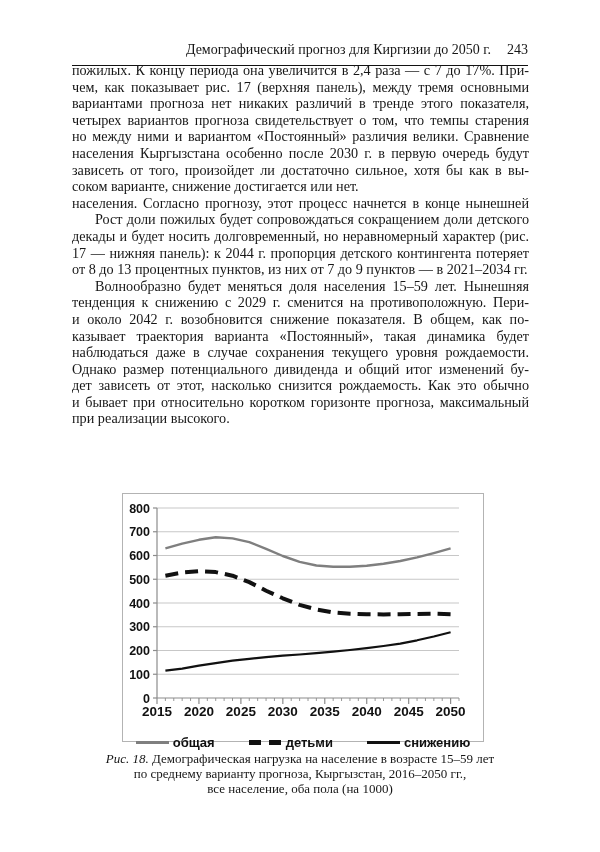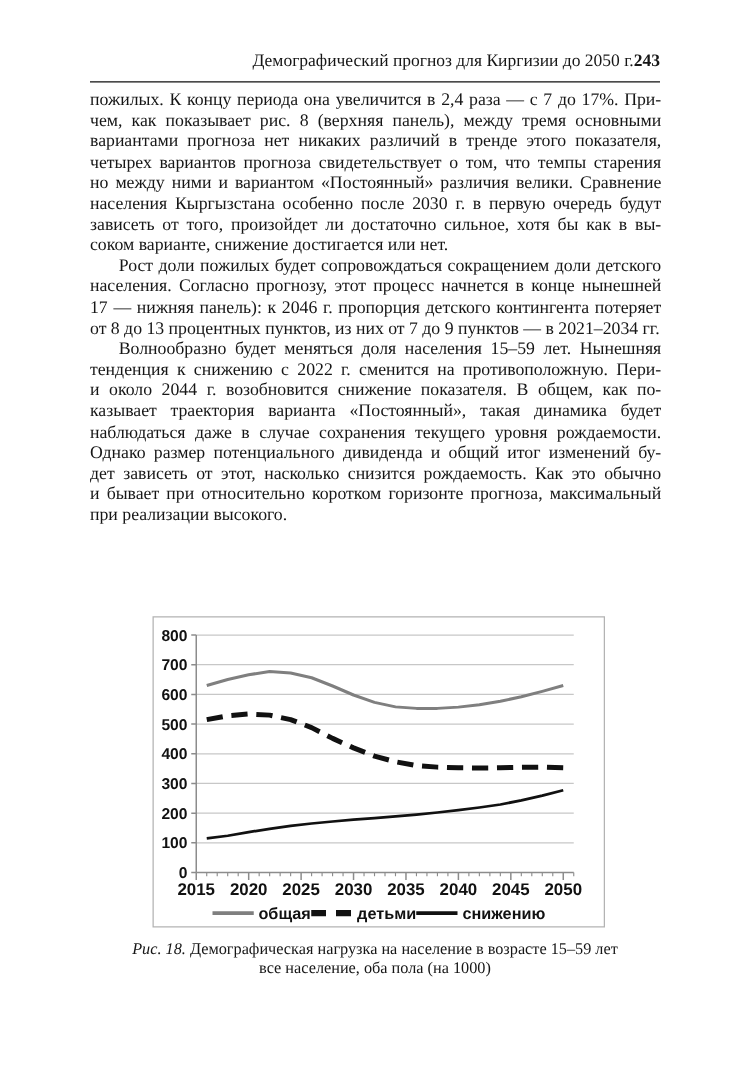--- a/index.html
+++ b/index.html
@@ -12,43 +12,44 @@
     overflow:hidden;
   }
   
   .header{
     position:absolute;left:72px;top:42px;width:456px;
     text-align:right;
     font-size:14px;line-height:15px;
     padding-bottom:8px;
     border-bottom:1.5px solid #111;
   }
-  .header .pageno{font-weight:bold;margin-left:0;}
+  .header .pageno{font-weight:normal;margin-left:16px;}
   
   .body-text{
-    position:absolute;left:72px;top:72px;width:457px;
+    position:absolute;left:72px;top:62px;width:457px;
     font-size:14.2px;line-height:16.6px;
   }
   .para{margin:0;}
   .tl{display:block;white-space:normal;}
   .just{text-align:justify;text-align-last:justify;}
   .ind{text-indent:23px;}
   
   .chart-box{
     position:absolute;left:122px;top:493px;
     width:362px;height:249px;
     border:1px solid #b3b3b3;
     background:#fff;
     box-sizing:border-box;
   }
   .chart-box svg{display:block;}
   .legend{
     height:20px;display:flex;justify-content:center;align-items:center;
+    gap:34px;
     font-family:"Liberation Sans", sans-serif;
-    font-weight:bold;font-size:13px;color:#111;
+    font-weight:bold;font-size:13px;color:#111;margin-top:12px;
   }
   .lg-item{display:flex;align-items:center;gap:4px;}
   .lg-sample{display:inline-block;width:33px;}
   .lg-solid{height:3px;}
   .lg-dash{
     height:5px;
     background:repeating-linear-gradient(90deg,#111 0 12px,transparent 12px 20px);
   }
   
   .caption{
@@ -63,38 +64,39 @@
 
 <div class="page">
 
   <div class="header">
     <span>Демографический прогноз для Киргизии до 2050 г.</span><span class="pageno">243</span>
   </div>
 
   <div class="body-text" id="body-text">
       <div class="para">
         <div class="tl just">пожилых. К концу периода она увеличится в 2,4 раза — с 7 до 17%. При-</div>
-        <div class="tl just">чем, как показывает рис. 8 (верхняя панель), между тремя основными</div>
+        <div class="tl just">чем, как показывает рис. 17 (верхняя панель), между тремя основными</div>
         <div class="tl just">вариантами прогноза нет никаких различий в тренде этого показателя,</div>
         <div class="tl just">четырех вариантов прогноза свидетельствует о том, что темпы старения</div>
         <div class="tl just">но между ними и вариантом «Постоянный» различия велики. Сравнение</div>
         <div class="tl just">населения Кыргызстана особенно после 2030 г. в первую очередь будут</div>
         <div class="tl just">зависеть от того, произойдет ли достаточно сильное, хотя бы как в вы-</div>
         <div class="tl">соком варианте, снижение достигается или нет.</div>
       </div>
       <div class="para">
+        <div class="tl just">населения. Согласно прогнозу, этот процесс начнется в конце нынешней</div>
         <div class="tl just ind">Рост доли пожилых будет сопровождаться сокращением доли детского</div>
-        <div class="tl just">населения. Согласно прогнозу, этот процесс начнется в конце нынешней</div>
-        <div class="tl just">17 — нижняя панель): к 2046 г. пропорция детского контингента потеряет</div>
+        <div class="tl just">декады и будет носить долговременный, но неравномерный характер (рис.</div>
+        <div class="tl just">17 — нижняя панель): к 2044 г. пропорция детского контингента потеряет</div>
         <div class="tl">от 8 до 13 процентных пунктов, из них от 7 до 9 пунктов — в 2021–2034 гг.</div>
       </div>
       <div class="para">
         <div class="tl just ind">Волнообразно будет меняться доля населения 15–59 лет. Нынешняя</div>
-        <div class="tl just">тенденция к снижению с 2022 г. сменится на противоположную. Пери-</div>
-        <div class="tl just">и около 2044 г. возобновится снижение показателя. В общем, как по-</div>
+        <div class="tl just">тенденция к снижению с 2029 г. сменится на противоположную. Пери-</div>
+        <div class="tl just">и около 2042 г. возобновится снижение показателя. В общем, как по-</div>
         <div class="tl just">казывает траектория варианта «Постоянный», такая динамика будет</div>
         <div class="tl just">наблюдаться даже в случае сохранения текущего уровня рождаемости.</div>
         <div class="tl just">Однако размер потенциального дивиденда и общий итог изменений бу-</div>
         <div class="tl just">дет зависеть от этот, насколько снизится рождаемость. Как это обычно</div>
         <div class="tl just">и бывает при относительно коротком горизонте прогноза, максимальный</div>
         <div class="tl">при реализации высокого.</div>
       </div>
     </div>
 
   <div class="chart-box">
@@ -187,16 +189,17 @@
         </div>
         <div class="lg-item">
           <span class="lg-sample lg-solid" style="background: rgb(17, 17, 17);"></span>
           <span>снижению</span>
         </div>
       </div>
   </div>
 
   <div class="caption">
     <div><em>Рис. 18.</em><span> Демографическая нагрузка на население в возрасте 15–59 лет</span></div>
+    <div>по среднему варианту прогноза, Кыргызстан, 2016–2050 гг.,</div>
     <div>все население, оба пола (на 1000)</div>
   </div>
 
 </div>
 
 </body></html>

